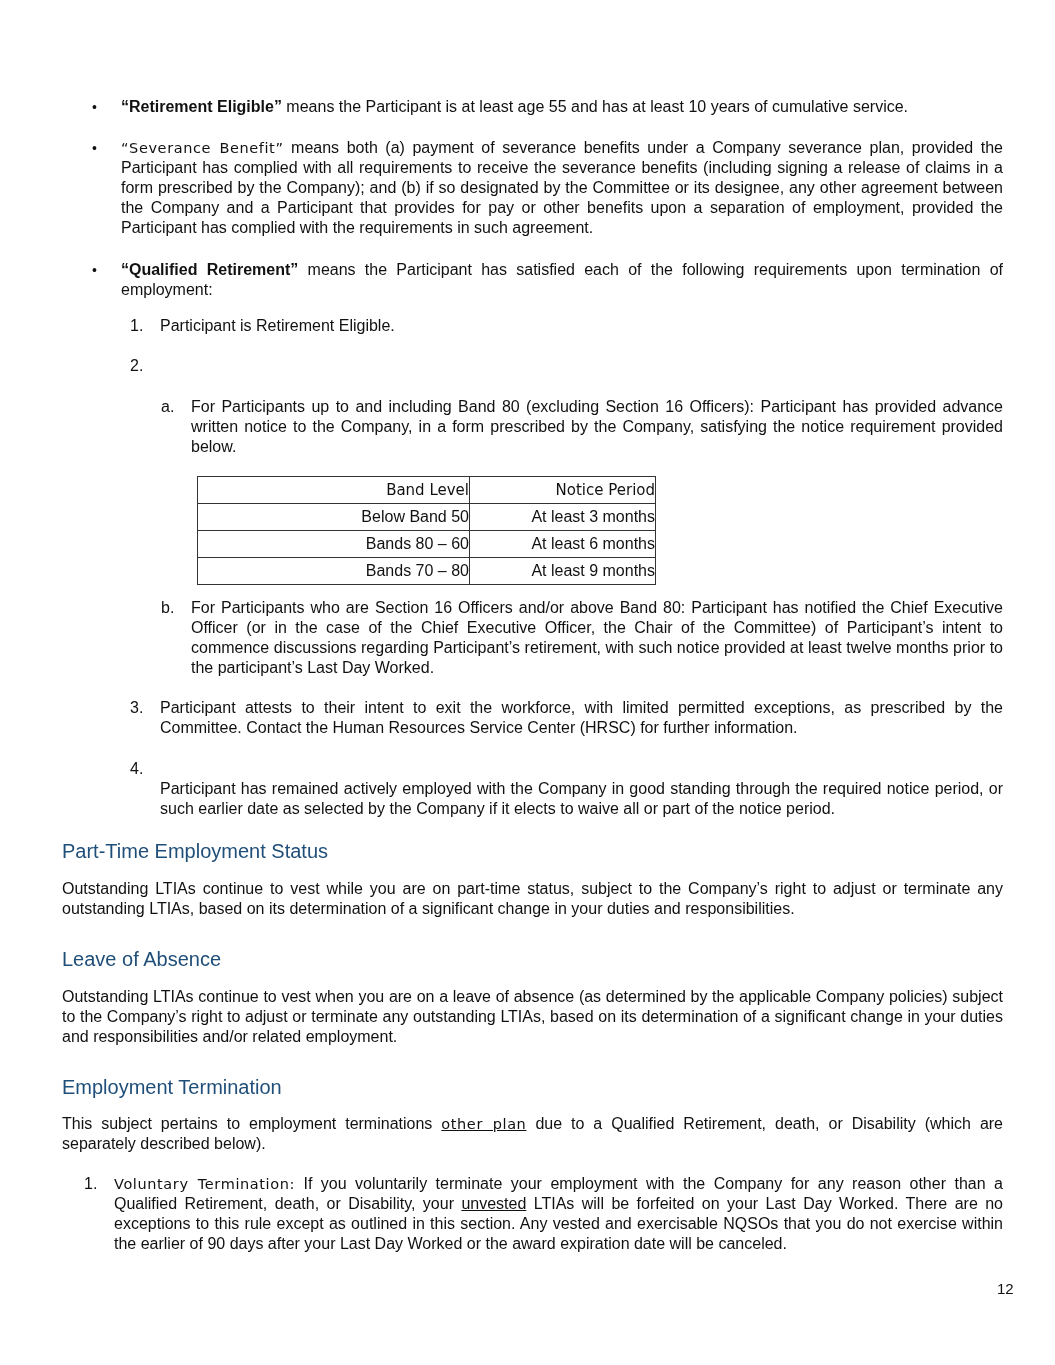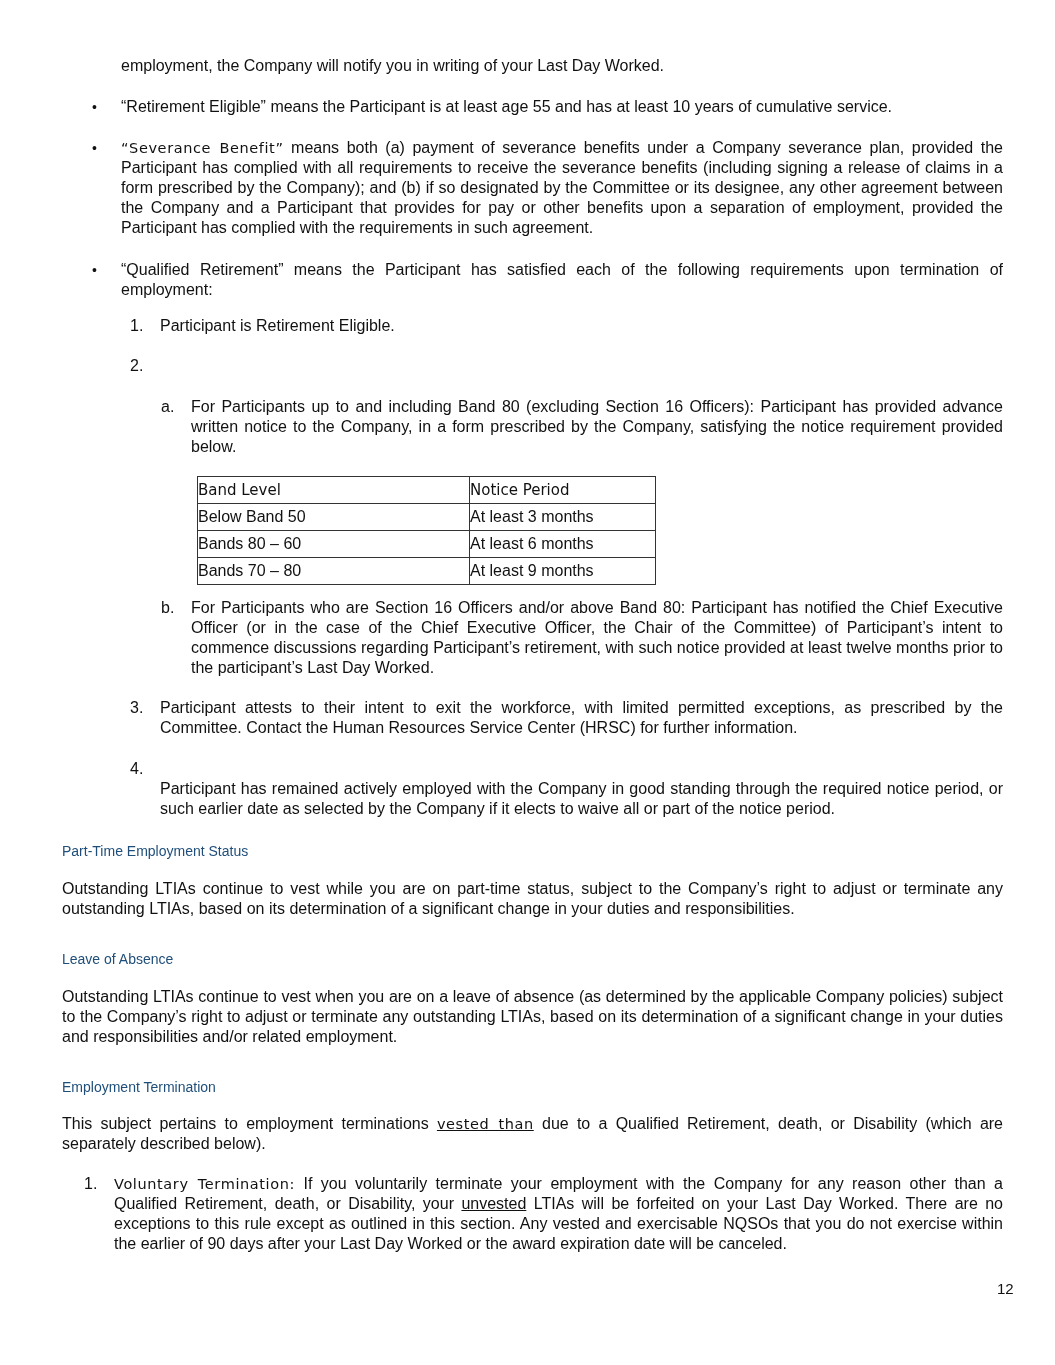--- a/index.html
+++ b/index.html
@@ -2,36 +2,35 @@
 <html><head>
 <meta charset="utf-8">
 <style>
   html, body { margin: 0; padding: 0; background: #ffffff; }
   body { width: 1055px; height: 1365px; position: relative; overflow: hidden;
          font-family: "Liberation Sans", sans-serif; font-size: 16px; color: #111; }
   .page { position: absolute; left: 0; top: 0; width: 1055px; height: 1365px; }
   .p { position: absolute; line-height: 20px; text-align: justify; margin: 0; }
   .bullet { position: absolute; font-size: 14px; line-height: 20px; }
   .num { position: absolute; line-height: 20px; }
-  .h2 { position: absolute; left: 62px; color: #1f4e79; font-size: 14px; line-height: 22px; margin: 0; font-weight: normal; }
-  b { font-weight: normal; }
+  .h2 { position: absolute; left: 62px; color: #1f4e79; font-size: 20px; line-height: 22px; margin: 0; font-weight: normal; }
+  b { font-weight: bold; }
   .u { text-decoration: underline; }
   .wide { letter-spacing: 0.6px; font-family: "DejaVu Sans", sans-serif; font-size: 14.5px; }
   table.notice { position: absolute; left: 197px; top: 476px; border-collapse: collapse; width: 459px; }
-  table.notice td, table.notice th { border: 1px solid #333; height: 26px; padding: 0; text-align: left; font-weight: normal; font-size: 16px; }
+  table.notice td, table.notice th { border: 1px solid #333; height: 26px; padding: 0; text-align: right; font-weight: normal; font-size: 16px; }
   table.notice th { font-family: "DejaVu Sans", sans-serif; font-size: 15px; }
   table.notice td.c1, table.notice th.c1 { width: 271px; }
   .pagenum { position: absolute; left: 972px; top: 1280px; font-size: 15px; margin-left: 25px; }
 </style>
 </head>
 <body>
 
 <div class="page">
 
-  <p class="p" style="left:121px; top:56px; width:882px;">employment, the Company will notify you in writing of your Last Day Worked.</p>
 
   <span class="bullet" style="left:92px; top:97px;">•</span>
   <p class="p" style="left:121px; top:97px; width:882px;"><b>“Retirement Eligible”</b><span> means the Participant is at least age 55 and has at least 10 years of cumulative service.</span></p>
 
   <span class="bullet" style="left:92px; top:138px;">•</span>
   <p class="p" style="left:121px; top:138px; width:882px;"><span class="wide">“Severance Benefit”</span><span> means both (a) payment of severance benefits under a Company severance plan, provided the Participant has complied with all requirements to receive the severance benefits (including signing a release of claims in a form prescribed by the Company); and (b) if so designated by the Committee or its designee, any other agreement between the Company and a Participant that provides for pay or other benefits upon a separation of employment, provided the Participant has complied with the requirements in such agreement.</span></p>
 
   <span class="bullet" style="left:92px; top:260px;">•</span>
   <p class="p" style="left:121px; top:260px; width:882px;"><b>“Qualified Retirement”</b><span> means the Participant has satisfied each of the following requirements upon termination of employment:</span></p>
 
@@ -73,19 +72,19 @@
   <span class="num" style="left:130px; top:759px;">4.</span>
   <p class="p" style="left:160px; top:759px; width:843px;margin-top:20px;">Participant has remained actively employed with the Company in good standing through the required notice period, or such earlier date as selected by the Company if it elects to waive all or part of the notice period.</p>
 
   <h2 class="h2" style="top:840px;">Part-Time Employment Status</h2>
   <p class="p" style="left:62px; top:879px; width:941px;">Outstanding LTIAs continue to vest while you are on part-time status, subject to the Company’s right to adjust or terminate any outstanding LTIAs, based on its determination of a significant change in your duties and responsibilities.</p>
 
   <h2 class="h2" style="top:948px;">Leave of Absence</h2>
   <p class="p" style="left:62px; top:987px; width:941px;">Outstanding LTIAs continue to vest when you are on a leave of absence (as determined by the applicable Company policies) subject to the Company’s right to adjust or terminate any outstanding LTIAs, based on its determination of a significant change in your duties and responsibilities and/or related employment.</p>
 
   <h2 class="h2" style="top:1076px;">Employment Termination</h2>
-  <p class="p" style="left:62px; top:1114px; width:941px;"><span>This subject pertains to employment terminations </span><span class="u wide">vested than</span><span> due to a Qualified Retirement, death, or Disability (which are separately described below).</span></p>
+  <p class="p" style="left:62px; top:1114px; width:941px;"><span>This subject pertains to employment terminations </span><span class="u wide">other plan</span><span> due to a Qualified Retirement, death, or Disability (which are separately described below).</span></p>
 
   <span class="num" style="left:84px; top:1174px;">1.</span>
   <p class="p" style="left:114px; top:1174px; width:889px;"><span class="wide">Voluntary Termination:</span><span> If you voluntarily terminate your employment with the Company for any reason other than a Qualified Retirement, death, or Disability, your </span><span class="u">unvested</span><span> LTIAs will be forfeited on your Last Day Worked. There are no exceptions to this rule except as outlined in this section. Any vested and exercisable NQSOs that you do not exercise within the earlier of 90 days after your Last Day Worked or the award expiration date will be canceled.</span></p>
 
   <span class="pagenum">12</span>
 </div>
 
 </body></html>

